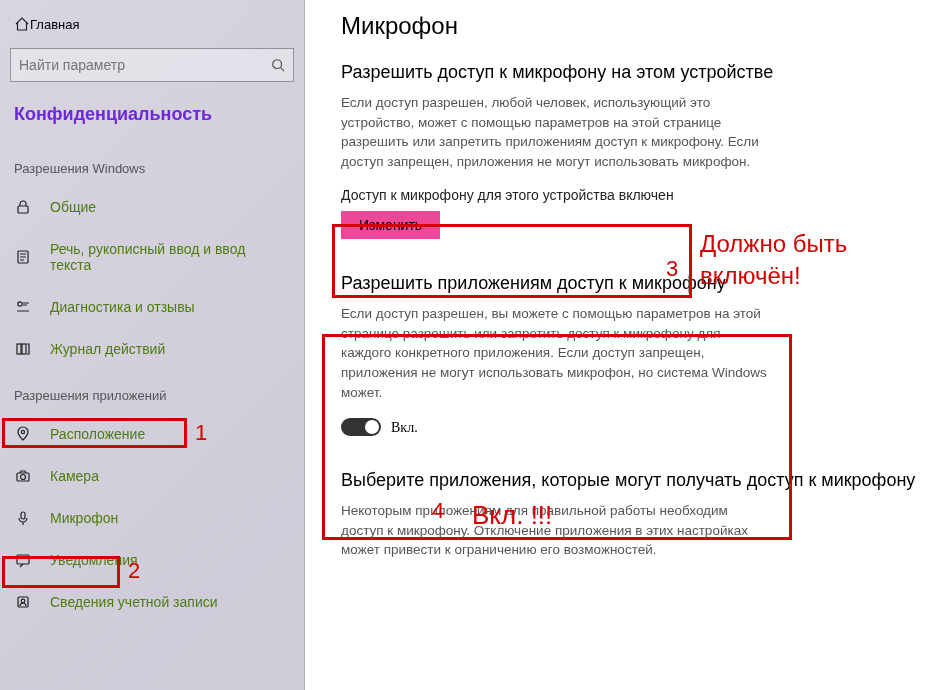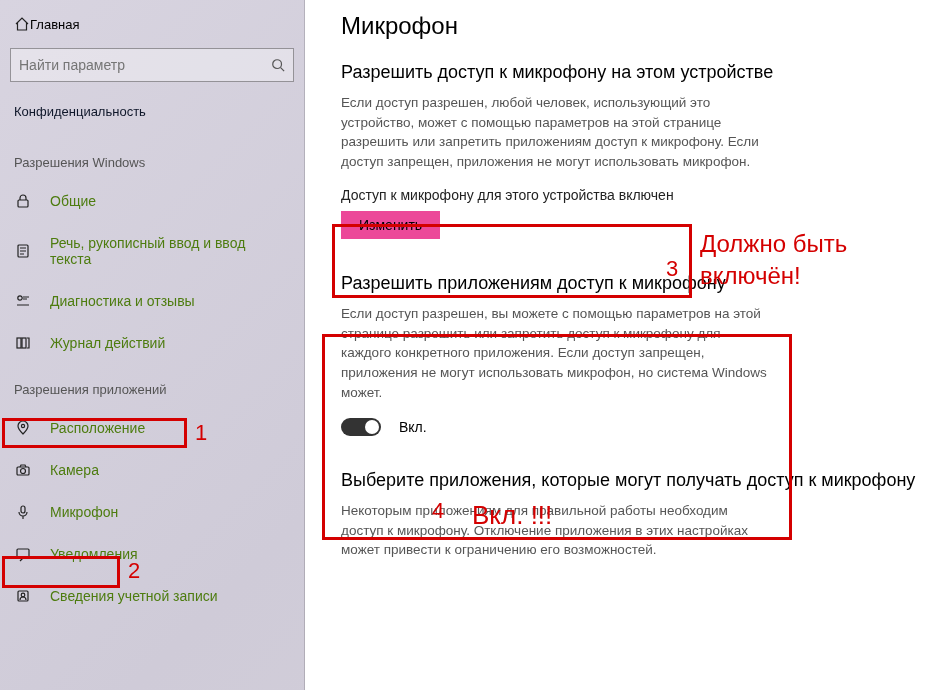--- a/index.html
+++ b/index.html
@@ -29,21 +29,21 @@
   border: 1px solid rgba(0,0,0,0.35);
   height: 34px; padding: 0 8px;
 }
 .search-box input {
   flex: 1; border: none; background: transparent; outline: none;
   font-size: 14px; color: #555;
 }
 .search-box .sicon { color: #555; font-size: 14px; }
 .sidebar-section-title {
   padding: 8px 14px 18px 14px;
-  font-size: 13px; font-weight: 400; color: #0f172a;
+  font-size: 18px; font-weight: 700; color: #6d28d9;
 }
 .sidebar-group-label {
   padding: 18px 14px 10px 14px;
   font-size: 13px; color: #555;
 }
 .nav-item {
   display: flex; align-items: center; gap: 18px;
   padding: 13px 14px;
   font-size: 14px; color: #4d7c0f;
   cursor: pointer;
@@ -57,21 +57,21 @@
   position: relative;
 }
 h1.page-title { font-size: 24px; font-weight: 400; margin-bottom: 22px; }
 h2.sect { font-size: 18px; font-weight: 400; margin-bottom: 10px; }
 p.desc { font-size: 13.5px; color: #555; line-height: 1.45; margin-bottom: 16px; max-width: 430px; }
 .status-line { font-size: 14px; color: #222; margin-bottom: 8px; }
 .change-btn {
   display: inline-block; background: #ec4899; border: none;
   padding: 6px 18px; font-size: 14px; cursor: pointer;
 }
-.toggle-row { display: flex; align-items: center; gap: 18px; margin-top: 6px; }
+.toggle-row { display: flex; align-items: flex-end; gap: 10px; margin-top: 6px; font-family: Liberation Serif, serif; }
 .toggle {
   width: 40px; height: 18px; border-radius: 9px;
   background: #333; position: relative; cursor: pointer;
 }
 .toggle .knob {
   position: absolute; right: 2px; top: 2px;
   width: 14px; height: 14px; border-radius: 50%; background: #fff;
 }
 .toggle-label { font-size: 14px; }
 

